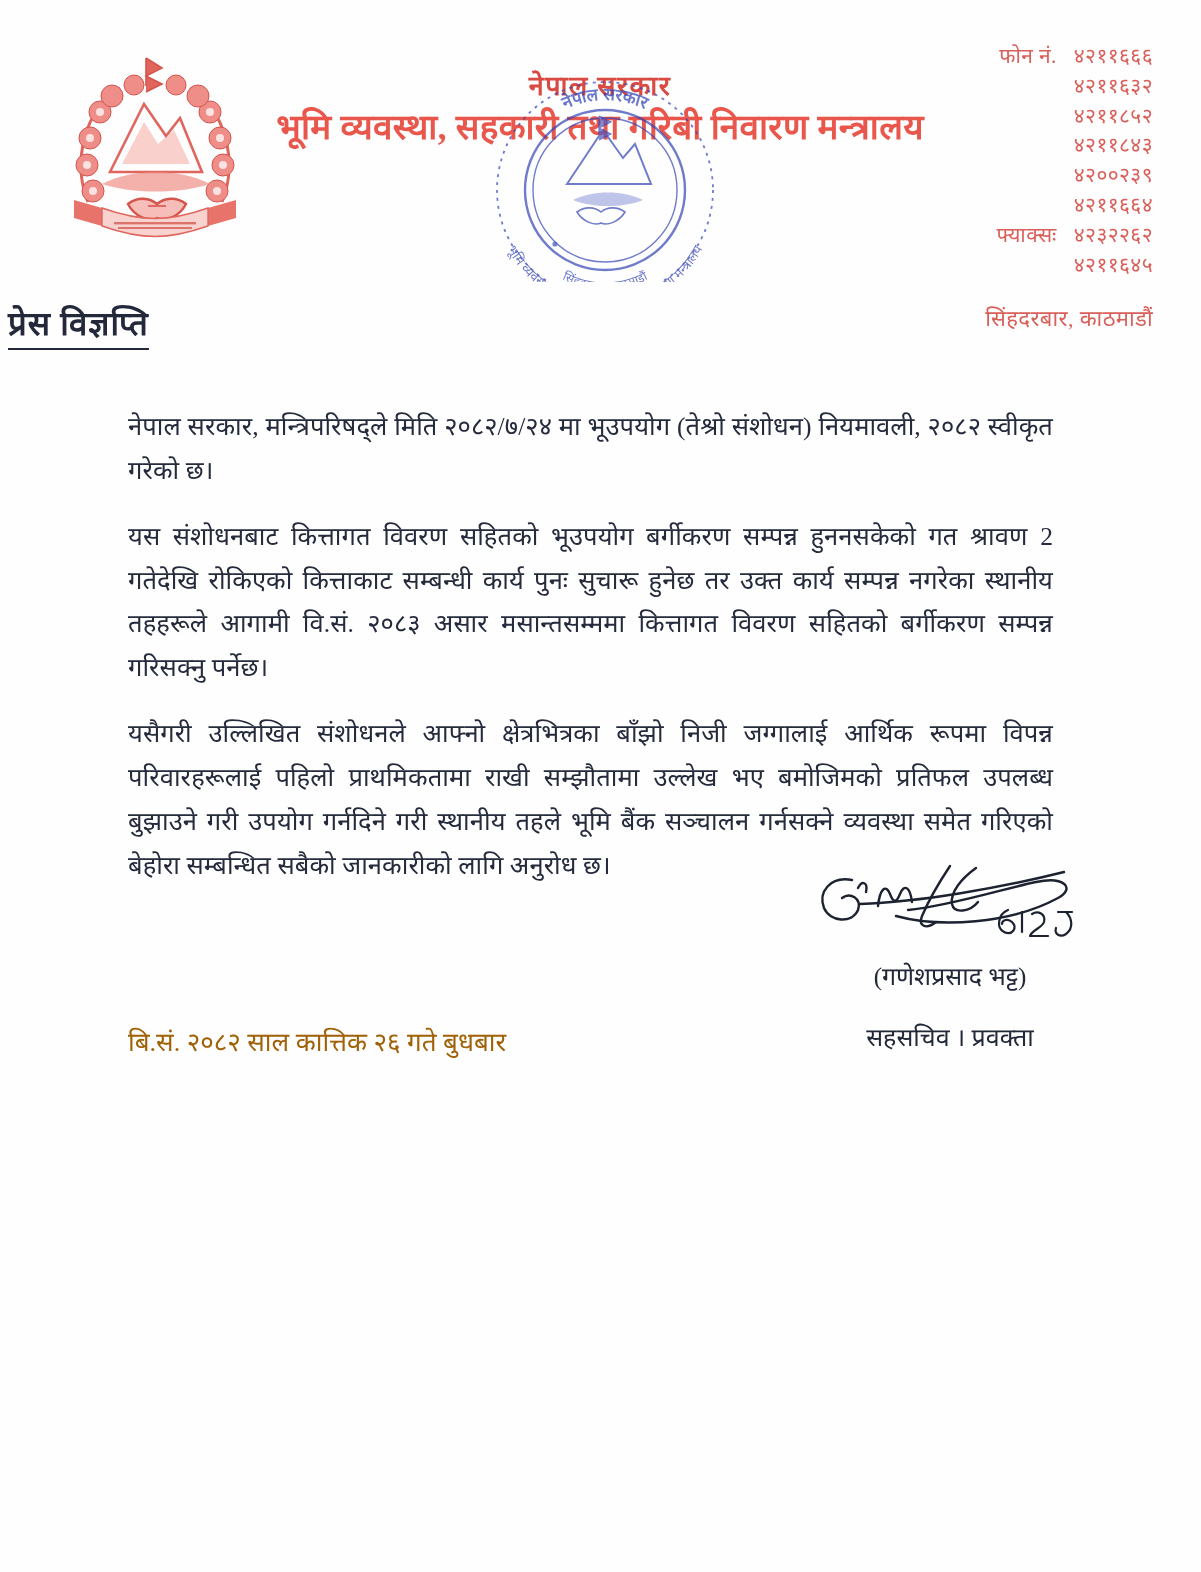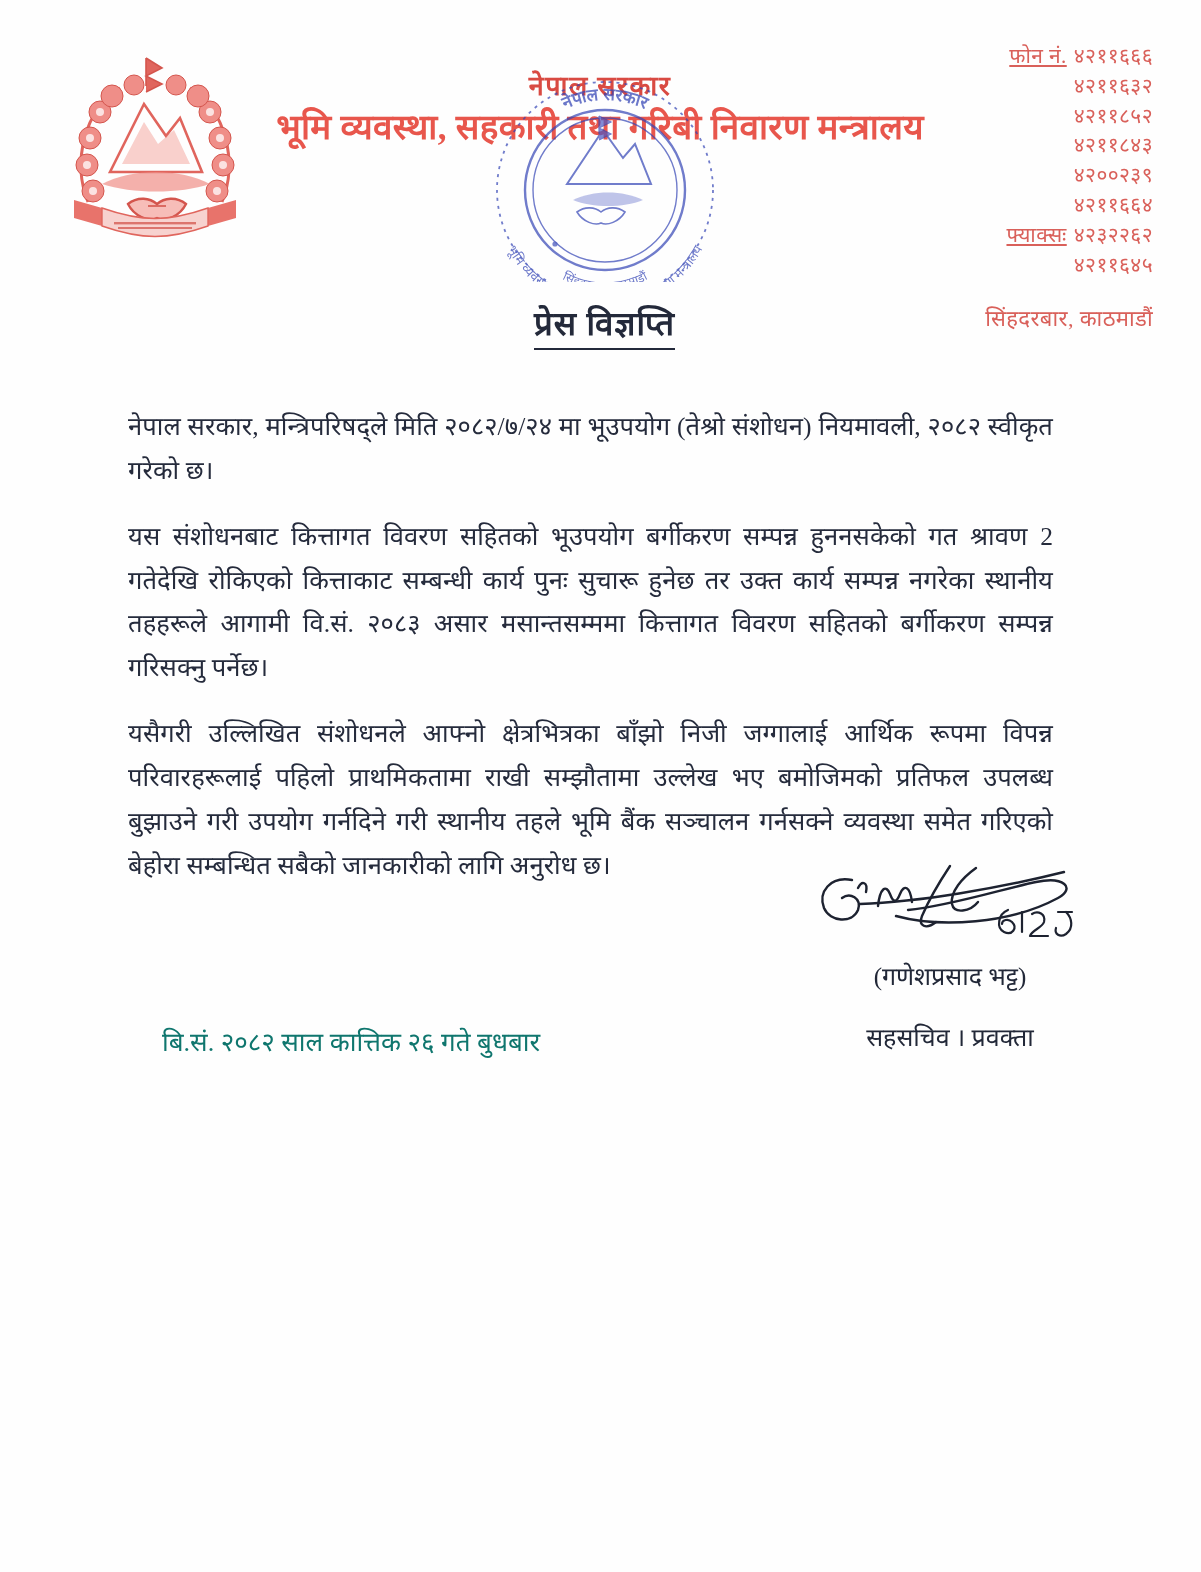--- a/index.html
+++ b/index.html
@@ -71,32 +71,31 @@
     position: absolute;
     right: 48px;
     top: 42px;
     text-align: right;
     color: #d9605a;
     font-size: 21px;
     line-height: 1.42;
     letter-spacing: 0.4px;
   }
   .contact-row { white-space: nowrap; }
-  .contact-label { margin-right: 7px; text-decoration: underline; }
+  .contact-label { margin-right: 17px; }
   .contact-address {
     margin-top: 22px;
     font-size: 22px;
     white-space: nowrap;
   }
 
   
   .doc-title-wrap {
     position: absolute;
     top: 300px; left: 0; right: 0;
-    text-align: center;
     margin-left: 8px;
   }
   .doc-title {
     display: inline-block;
     font-size: 33px;
     font-weight: 700;
     color: #23293a;
     border-bottom: 2.2px solid #23293a;
     padding-bottom: 3px;
     letter-spacing: 1px;
@@ -145,24 +144,23 @@
   }
 
   
   .date-block {
     position: absolute;
     top: 1022px;
     left: 128px;
   }
   .date-line {
     font-size: 26px;
-    color: #0f766e;
+    color: #a16207;
     line-height: 1.62;
     white-space: nowrap;
-    margin-left: 34px;
   }
 </style>
 </head>
 <body>
 
 <div class="page">
 
   <div class="letterhead">
 
     <svg class="emblem" viewBox="0 0 186 196">

